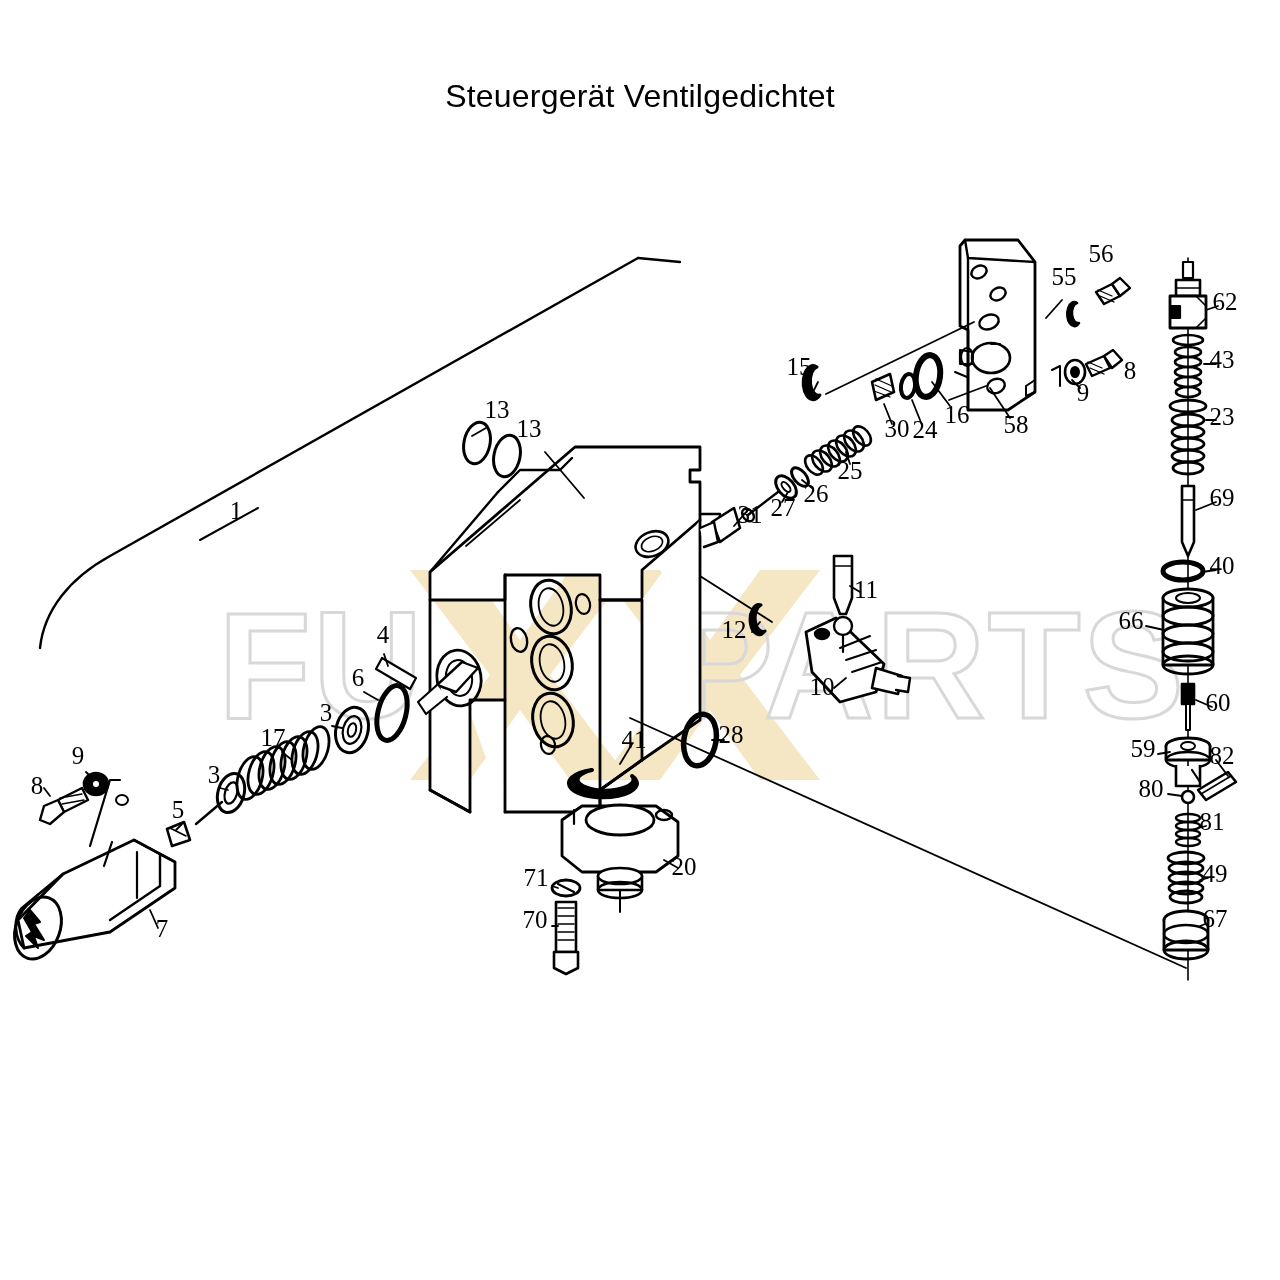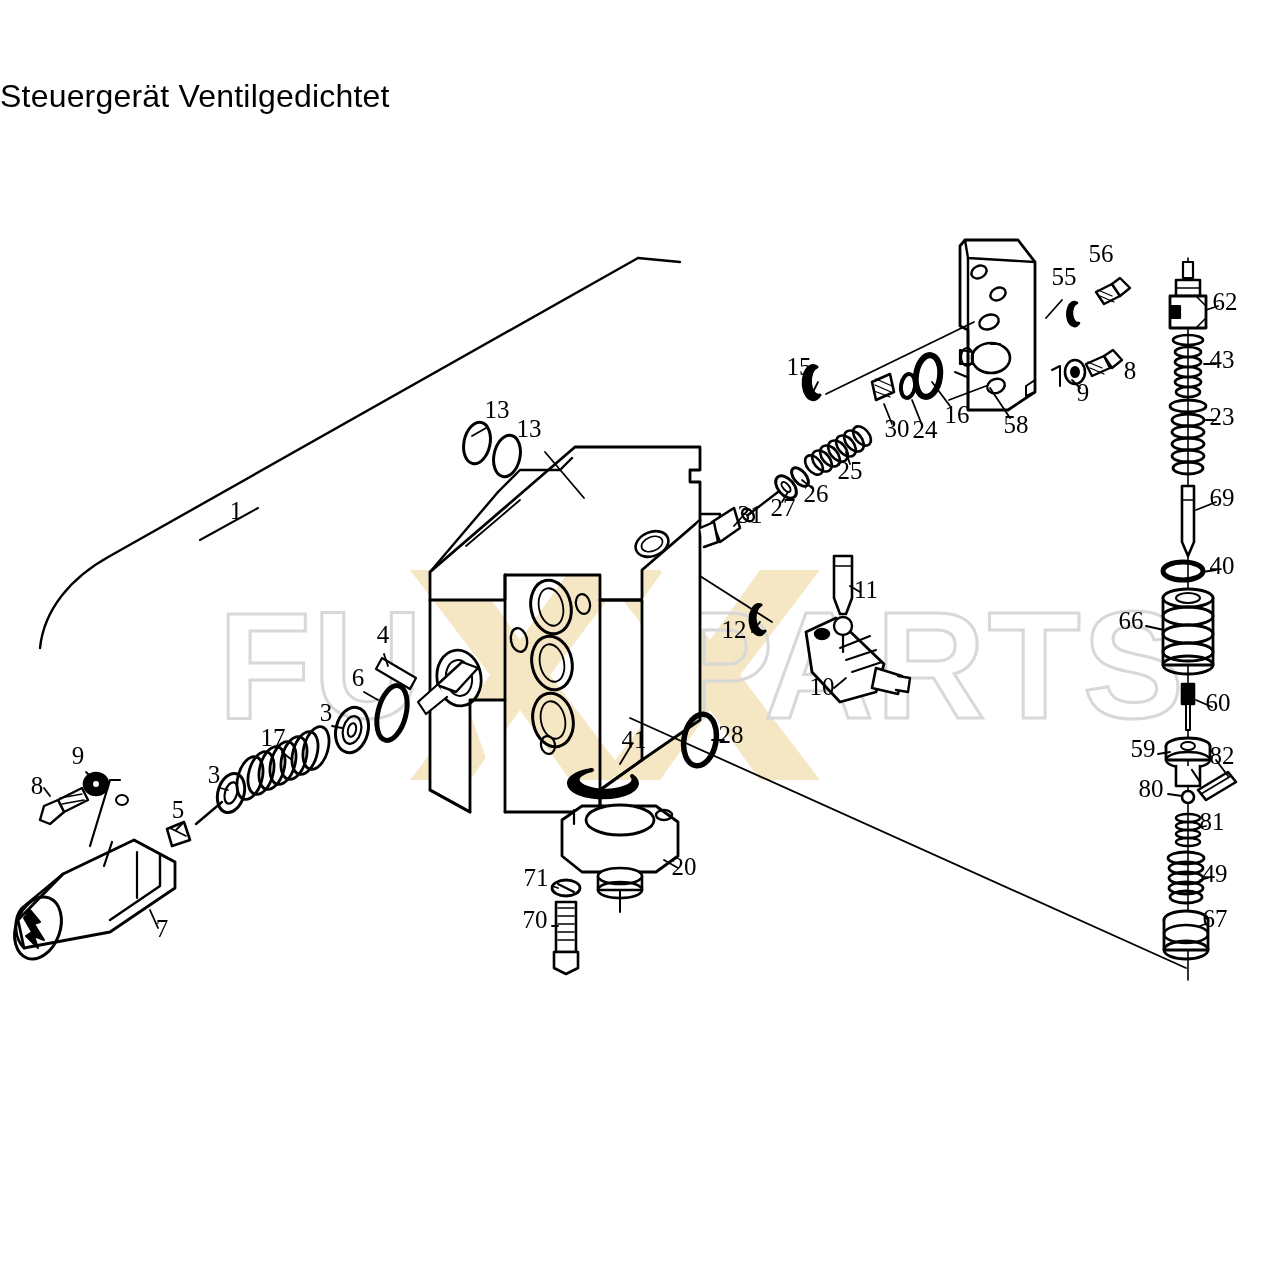--- a/index.html
+++ b/index.html
@@ -1,19 +1,19 @@
 <!DOCTYPE html>
 <html><head>
 <meta charset="utf-8">
 <style>
   html,body{margin:0;padding:0;background:#ffffff;}
   body{width:1280px;height:1280px;font-family:"Liberation Sans",sans-serif;overflow:hidden;}
   #page{position:relative;width:1280px;height:1280px;background:#ffffff;}
   #title{
-    position:absolute;left:0;top:78px;width:1280px;text-align:left;
+    position:absolute;left:0;top:78px;width:1280px;text-align:center;
     font-family:"Liberation Sans",sans-serif;font-size:32px;color:#000;
     letter-spacing:0.2px;
   }
   #stage{position:absolute;left:0;top:0;width:1280px;height:1280px;}
   svg{display:block;}
   .num{
     font-family:"Liberation Serif",serif;font-size:25px;fill:#000;
     font-weight:400;
   }
   .wm-letter{

